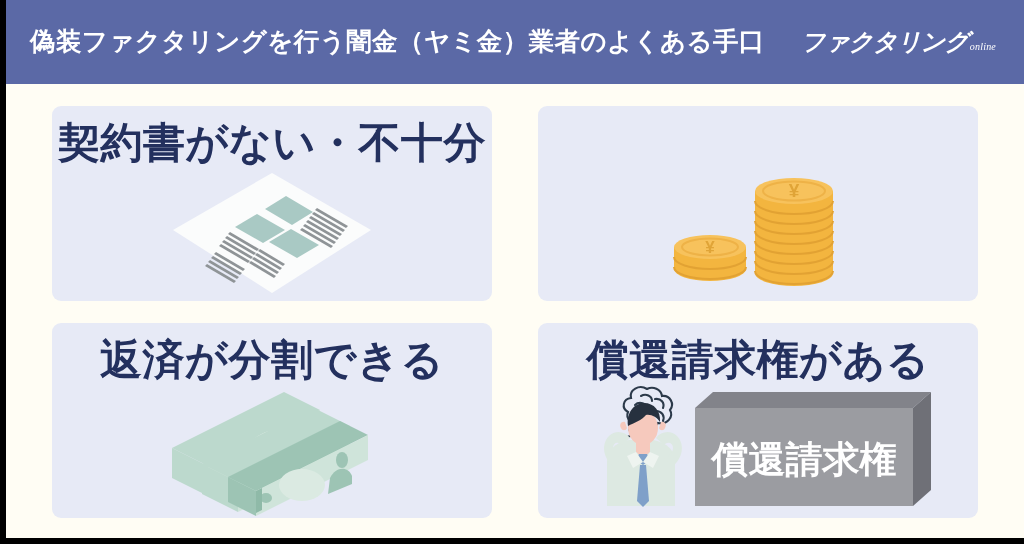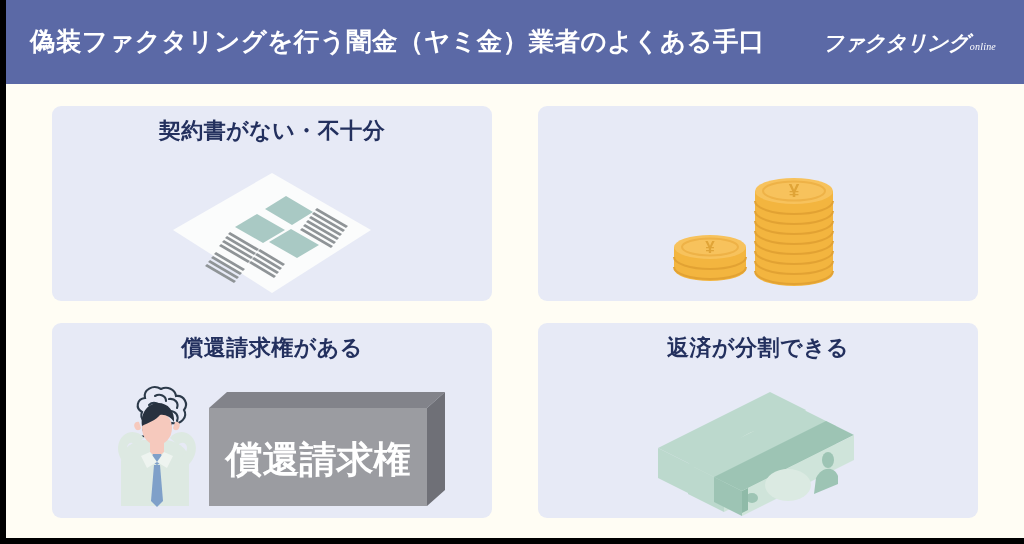--- a/index.html
+++ b/index.html
@@ -56,21 +56,21 @@
     line-height: 1;
   }
   #logo {
     display: flex;
     align-items: baseline;
     white-space: nowrap;
     margin-right: 6px;
   }
   #logo-main {
     color: #ffffff;
-    font-size: 21px;
+    font-size: 24px;
     font-weight: bold;
     font-style: italic;
     letter-spacing: -0.6px;
     line-height: 1;
   }
   #logo-sub {
     color: #ffffff;
     font-size: 10px;
     font-style: italic;
     font-family: "Liberation Serif", "DejaVu Serif", serif;
@@ -98,21 +98,21 @@
     border-radius: 9px;
     overflow: hidden;
   }
   .card-title {
     position: absolute;
     top: 12px;
     left: 0;
     width: 100%;
     text-align: center;
     color: #23305e;
-    font-size: 22px;
+    font-size: 42px;
     font-weight: bold;
     letter-spacing: 0.5px;
     line-height: 1.18;
     white-space: nowrap;
   }
   .card-art {
     position: absolute;
     left: 0;
     top: 58px;
     width: 100%;
@@ -208,20 +208,53 @@
               </g>
               <ellipse cx="44" cy="80" rx="36" ry="12" fill="#f7c25c"></ellipse>
               <ellipse cx="44" cy="80" rx="28" ry="8.5" fill="none" stroke="#eeb247" stroke-width="2"></ellipse>
               <text x="44" y="86" text-anchor="middle" font-size="17" font-weight="bold" fill="#e0a437" font-family="'Liberation Sans', sans-serif">¥</text>
             </g>
           </svg>
         </div>
       </div>
 
       <div class="card">
+        <div class="card-title">返済が分割できる</div>
+        <div class="card-art">
+          <svg width="220" height="135" viewBox="0 0 220 135">
+
+            <g>
+              <polygon points="10,66 122,10 158,28 46,84" fill="#bcd9cd"></polygon>
+              <polygon points="10,66 46,84 46,114 10,96" fill="#bcd9cd"></polygon>
+              <polygon points="46,84 158,28 158,58 46,114" fill="#cfe4da"></polygon>
+              <ellipse cx="104" cy="62" rx="22" ry="11" fill="#dbeae2" transform="rotate(-27 104 62)"></ellipse>
+            </g>
+
+            <g>
+              <polygon points="40,82 152,26 188,44 76,100" fill="#bcd9cd"></polygon>
+              <polygon points="40,82 76,100 76,130 40,112" fill="#bcd9cd"></polygon>
+              <polygon points="76,100 188,44 188,74 76,130" fill="#cfe4da"></polygon>
+              <ellipse cx="134" cy="78" rx="22" ry="11" fill="#dbeae2" transform="rotate(-27 134 78)"></ellipse>
+            </g>
+
+            <g>
+              <polygon points="66,95 178,39 206,53 94,109" fill="#9dc4b4"></polygon>
+              <polygon points="66,95 94,109 94,134 66,120" fill="#9dc4b4"></polygon>
+              <polygon points="94,109 206,53 206,78 94,134" fill="#cfe4da"></polygon>
+              <ellipse cx="140" cy="103" rx="23" ry="16" fill="#dbeae2"></ellipse>
+              <ellipse cx="104" cy="116" rx="6" ry="5" fill="#9dc4b4"></ellipse>
+              <ellipse cx="180" cy="78" rx="6" ry="8" fill="#9dc4b4"></ellipse>
+              <path d="M168,96 c6,-12 18,-12 22,-2 l0,8 l-24,10 z" fill="#9dc4b4"></path>
+              <polygon points="94,109 100,106 100,128 94,131" fill="#8fbaa8"></polygon>
+            </g>
+          </svg>
+        </div>
+      </div>
+
+      <div class="card">
         <div class="card-title">償還請求権がある</div>
         <div class="card-art">
           <svg width="350" height="140" viewBox="0 0 350 140">
 
             <g fill="none" stroke="#2c3a4a" stroke-width="2.1" stroke-linecap="round">
               <path d="M64,9 c-8,-5 -18,1 -16,9 c-8,1 -10,10 -3,14 c-3,7 5,14 12,11 c4,6 14,6 18,0 c9,2 16,-6 12,-13 c5,-6 0,-15 -8,-14 c-1,-7 -9,-10 -15,-7"></path>
               <path d="M58,16 c5,-3 11,0 11,5"></path>
               <path d="M52,25 c4,-4 12,-2 13,4"></path>
               <path d="M72,19 c6,-1 10,4 8,9"></path>
               <path d="M55,34 c5,-3 12,-1 13,5"></path>
@@ -250,48 +283,15 @@
             <g>
               <polygon points="112,28 330,28 348,12 130,12" fill="#82838a"></polygon>
               <polygon points="330,28 348,12 348,110 330,126" fill="#6f7077"></polygon>
               <rect x="112" y="28" width="218" height="98" fill="#9b9ca1"></rect>
             </g>
             <text x="221" y="92" text-anchor="middle" font-size="37" font-weight="bold" fill="#ffffff" font-family="'Liberation Sans', sans-serif">償還請求権</text>
           </svg>
         </div>
       </div>
 
-      <div class="card">
-        <div class="card-title">返済が分割できる</div>
-        <div class="card-art">
-          <svg width="220" height="135" viewBox="0 0 220 135">
-
-            <g>
-              <polygon points="10,66 122,10 158,28 46,84" fill="#bcd9cd"></polygon>
-              <polygon points="10,66 46,84 46,114 10,96" fill="#bcd9cd"></polygon>
-              <polygon points="46,84 158,28 158,58 46,114" fill="#cfe4da"></polygon>
-              <ellipse cx="104" cy="62" rx="22" ry="11" fill="#dbeae2" transform="rotate(-27 104 62)"></ellipse>
-            </g>
-
-            <g>
-              <polygon points="40,82 152,26 188,44 76,100" fill="#bcd9cd"></polygon>
-              <polygon points="40,82 76,100 76,130 40,112" fill="#bcd9cd"></polygon>
-              <polygon points="76,100 188,44 188,74 76,130" fill="#cfe4da"></polygon>
-              <ellipse cx="134" cy="78" rx="22" ry="11" fill="#dbeae2" transform="rotate(-27 134 78)"></ellipse>
-            </g>
-
-            <g>
-              <polygon points="66,95 178,39 206,53 94,109" fill="#9dc4b4"></polygon>
-              <polygon points="66,95 94,109 94,134 66,120" fill="#9dc4b4"></polygon>
-              <polygon points="94,109 206,53 206,78 94,134" fill="#cfe4da"></polygon>
-              <ellipse cx="140" cy="103" rx="23" ry="16" fill="#dbeae2"></ellipse>
-              <ellipse cx="104" cy="116" rx="6" ry="5" fill="#9dc4b4"></ellipse>
-              <ellipse cx="180" cy="78" rx="6" ry="8" fill="#9dc4b4"></ellipse>
-              <path d="M168,96 c6,-12 18,-12 22,-2 l0,8 l-24,10 z" fill="#9dc4b4"></path>
-              <polygon points="94,109 100,106 100,128 94,131" fill="#8fbaa8"></polygon>
-            </g>
-          </svg>
-        </div>
-      </div>
-
     </div>
   </div>
 </div>
 
 </body></html>

